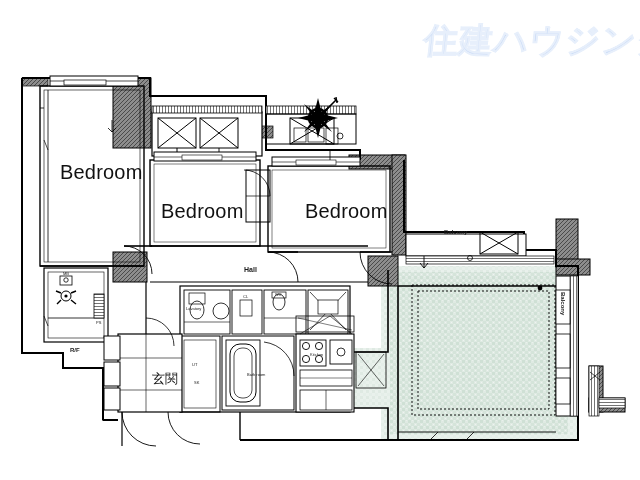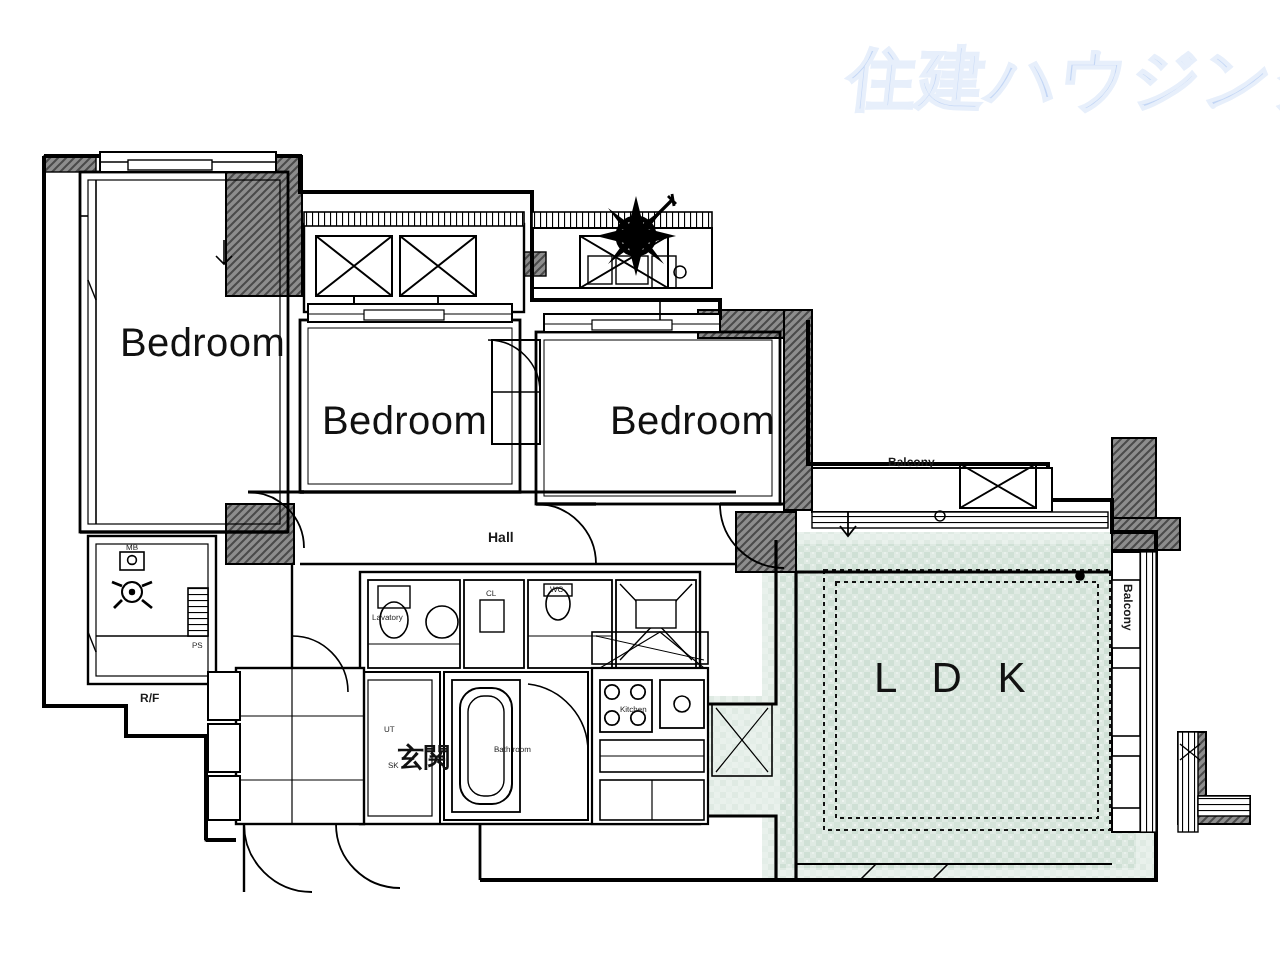--- a/index.html
+++ b/index.html
@@ -60,22 +60,21 @@
     letter-spacing: 0.2px;
   }
   .ldk-name {
     font-size: 21px;
     letter-spacing: 6px;
     font-weight: 400;
   }
   .jp-name {
     font-size: 13px;
     font-family: "DejaVu Sans", sans-serif;
-    font-weight: bold;
-    margin-left: 47px;
+    font-weight: normal;
   }
   .tiny {
     font-size: 5px;
     color: #1a1a1a;
     font-weight: bold;
   }
   .tiny2 {
     font-size: 4px;
     color: #222222;
   }
@@ -388,21 +387,20 @@
     <path d="M30,14 L40,4" stroke="#000" stroke-width="1.6" fill="none"></path>
     <path d="M38,2 L42,6 M40,1 L41,7" stroke="#000" stroke-width="1.4" fill="none"></path>
   </svg>
 
   <div class="lbl room-name" style="left:60px; top:161px;">Bedroom</div>
 
   <div class="lbl room-name" style="left:161px; top:200px;">Bedroom</div>
 
   <div class="lbl room-name" style="left:305px; top:200px;">Bedroom</div>
 
-  <div class="lbl ldk-name" style="left:437px; top:328px;">L D K</div>
 
   <div class="lbl tiny" style="left:244px; top:266px; font-size:7px;">Hall</div>
 
   <div class="lbl tiny" style="left:444px; top:229px; font-size:6px;">Balcony</div>
 
   <div class="lbl tiny rot90" style="left:566px; top:292px; font-size:6px;">Balcony</div>
 
   <div class="lbl jp-name" style="left:152px; top:370px;">玄関</div>
 
   <div class="lbl tiny" style="left:70px; top:347px; font-size:6px;">R/F</div>

